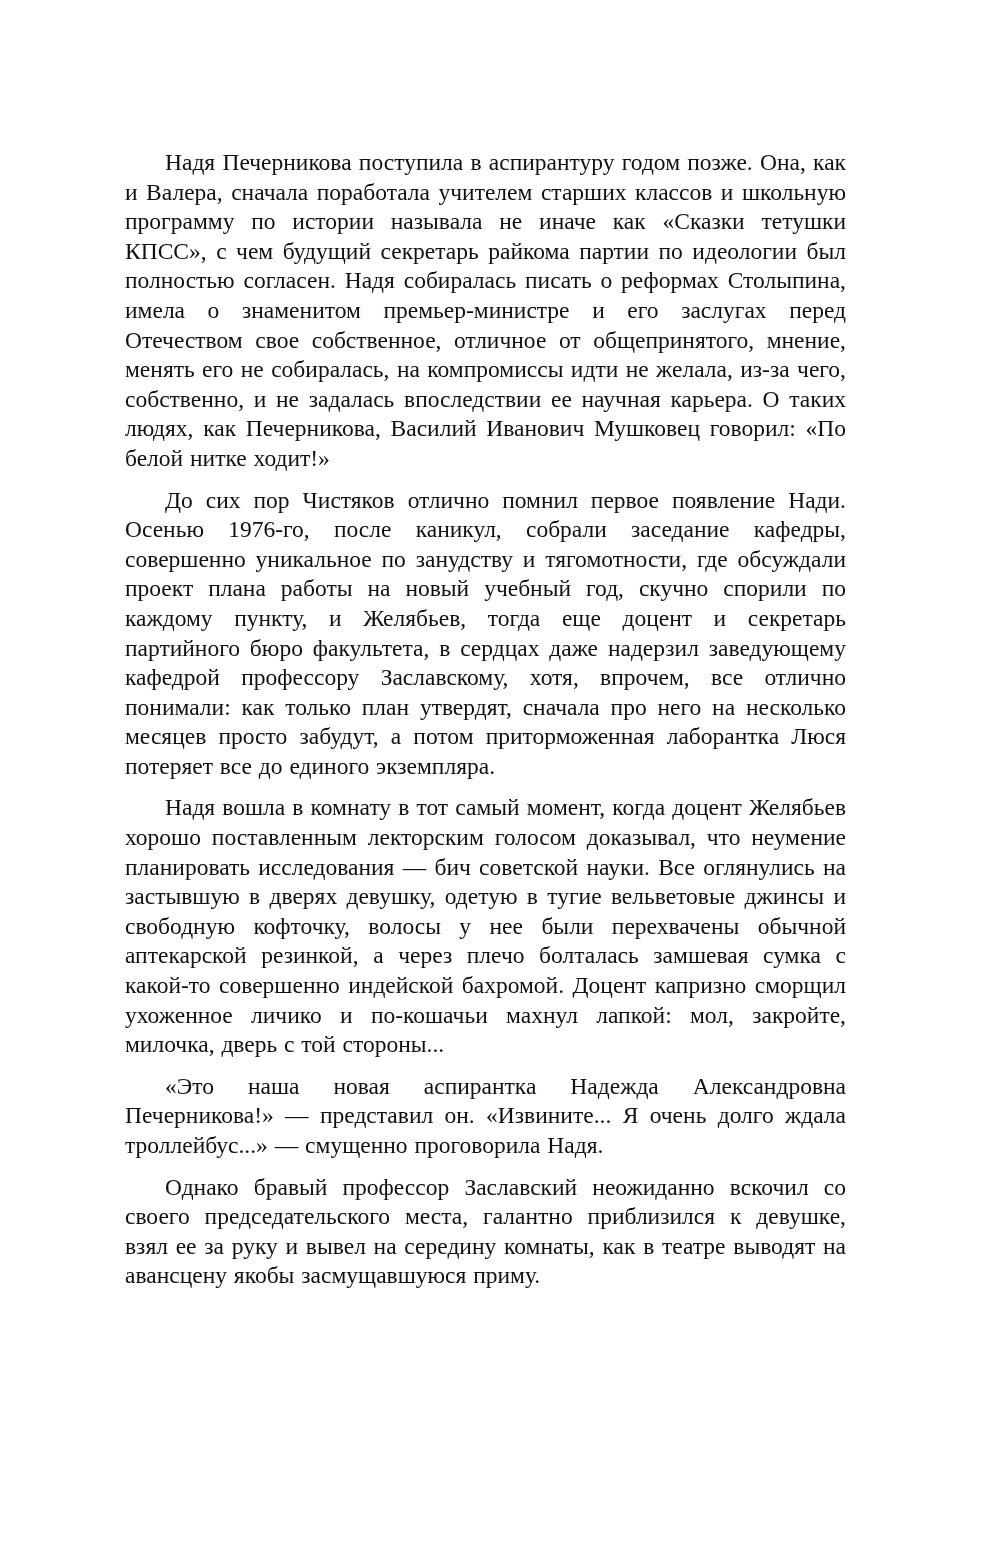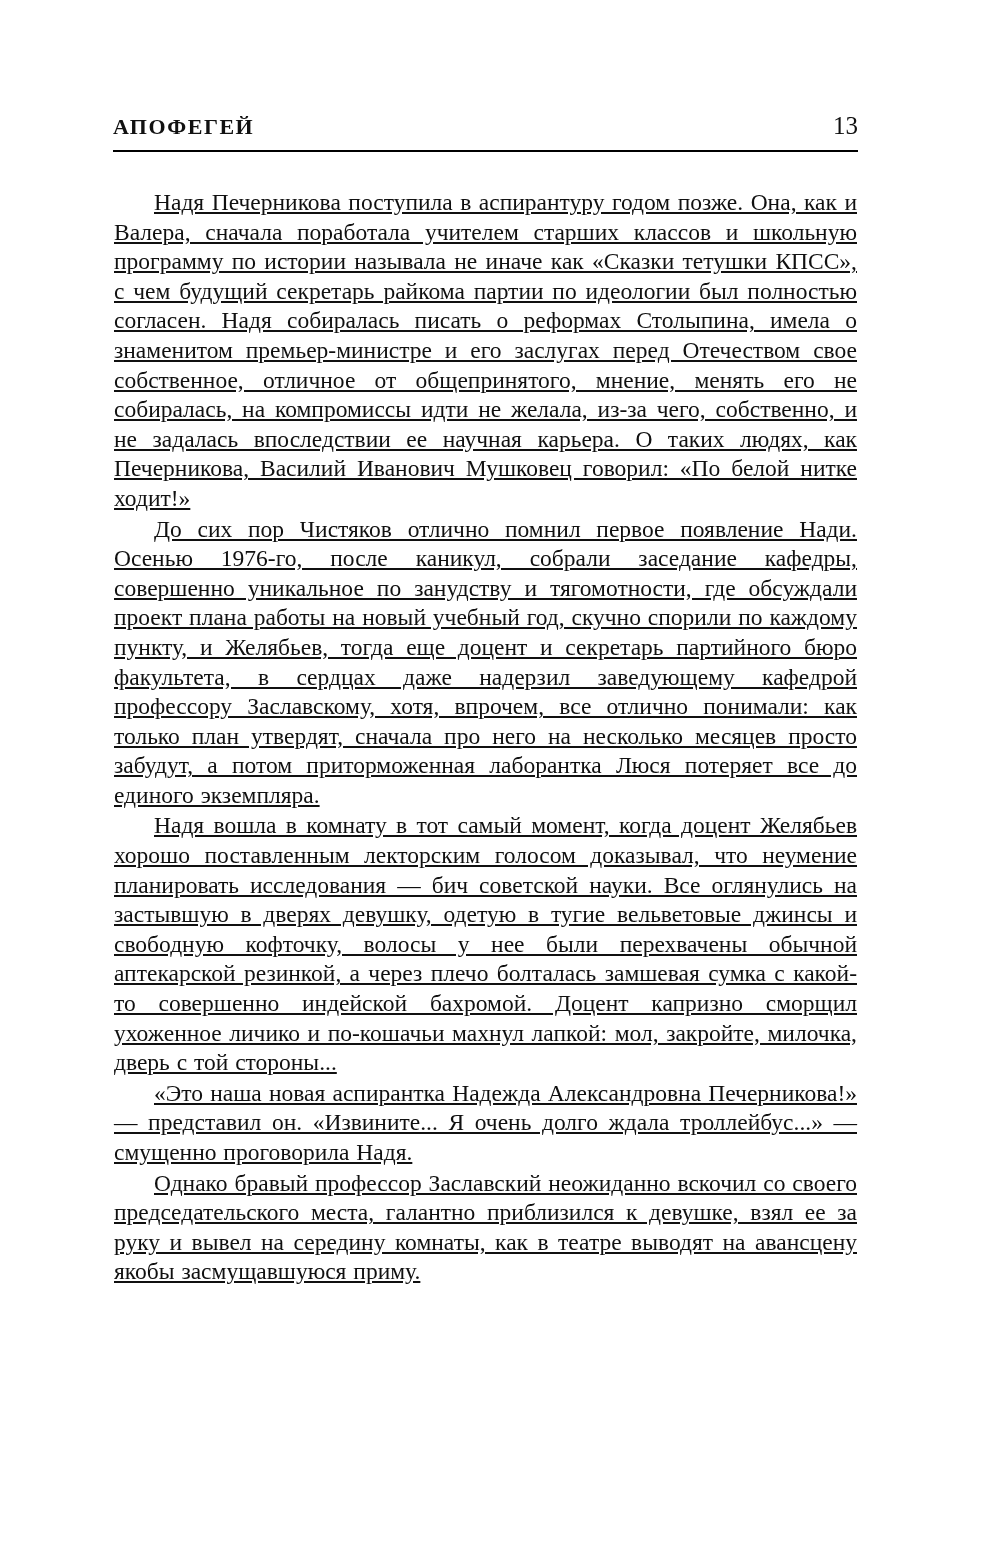--- a/index.html
+++ b/index.html
@@ -51,34 +51,29 @@
     .page-body {
       margin-top: 36px;
       font-size: 23.5px;
       line-height: 29.6px;
       text-align: justify;
       color: #101010;
     }
 
     .page-body p {
       text-indent: 40px;
-      margin: 1px;
+      margin: 12px;
       word-spacing: 1px;
-      text-decoration: underline;
     }
   </style>
 </head>
 <body>
 
 <div class="page">
 
-  <div class="page-header">
-    <span class="running-title">АПОФЕГЕЙ</span>
-    <span class="page-number">13</span>
-  </div>
 
   <div class="page-body">
     <p>Надя Печерникова поступила в аспирантуру годом позже. Она, как и Валера, сначала поработала учителем старших классов и школьную программу по истории называла не иначе как «Сказки тетушки КПСС», с чем будущий секретарь райкома партии по идеологии был полностью согласен. Надя собиралась писать о реформах Столыпина, имела о знаменитом премьер-министре и его заслугах перед Отечеством свое собственное, отличное от общепринятого, мнение, менять его не собиралась, на компромиссы идти не желала, из-за чего, собственно, и не задалась впоследствии ее научная карьера. О таких людях, как Печерникова, Василий Иванович Мушковец говорил: «По белой нитке ходит!»</p>
     <p>До сих пор Чистяков отлично помнил первое появление Нади. Осенью 1976-го, после каникул, собрали заседание кафедры, совершенно уникальное по занудству и тягомотности, где обсуждали проект плана работы на новый учебный год, скучно спорили по каждому пункту, и Желябьев, тогда еще доцент и секретарь партийного бюро факультета, в сердцах даже надерзил заведующему кафедрой профессору Заславскому, хотя, впрочем, все отлично понимали: как только план утвердят, сначала про него на несколько месяцев просто забудут, а потом приторможенная лаборантка Люся потеряет все до единого экземпляра.</p>
     <p>Надя вошла в комнату в тот самый момент, когда доцент Желябьев хорошо поставленным лекторским голосом доказывал, что неумение планировать исследования — бич советской науки. Все оглянулись на застывшую в дверях девушку, одетую в тугие вельветовые джинсы и свободную кофточку, волосы у нее были перехвачены обычной аптекарской резинкой, а через плечо болталась замшевая сумка с какой-то совершенно индейской бахромой. Доцент капризно сморщил ухоженное личико и по-кошачьи махнул лапкой: мол, закройте, милочка, дверь с той стороны...</p>
     <p>«Это наша новая аспирантка Надежда Александровна Печерникова!» — представил он. «Извините... Я очень долго ждала троллейбус...» — смущенно проговорила Надя.</p>
     <p>Однако бравый профессор Заславский неожиданно вскочил со своего председательского места, галантно приблизился к девушке, взял ее за руку и вывел на середину комнаты, как в театре выводят на авансцену якобы засмущавшуюся приму.</p>
   </div>
 
 </div>

